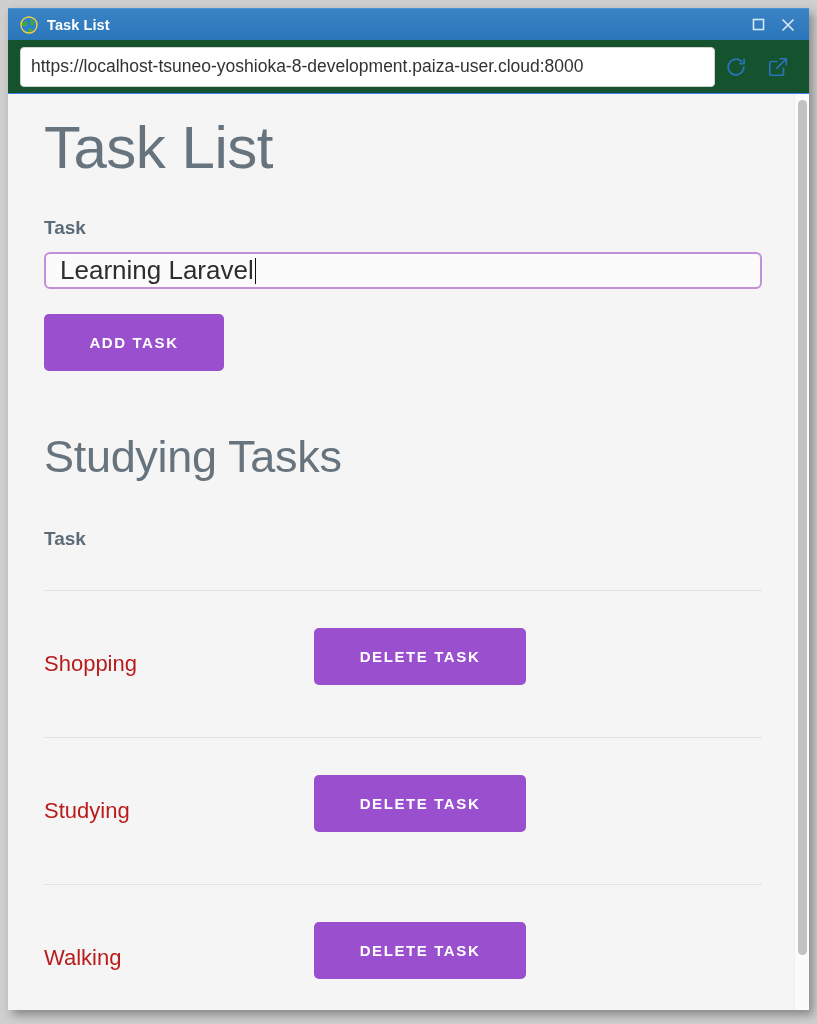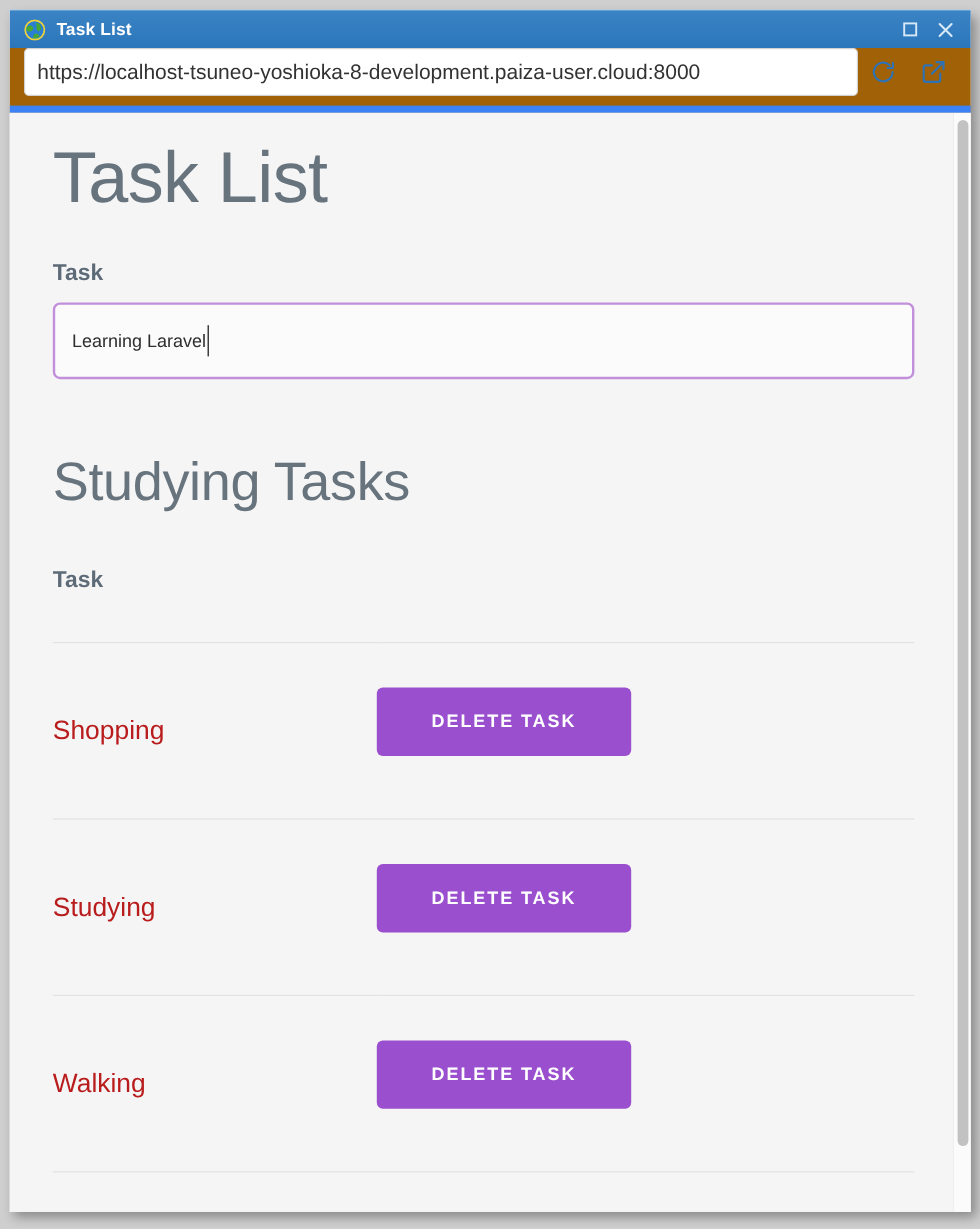--- a/index.html
+++ b/index.html
@@ -60,26 +60,26 @@
     justify-content: center;
     color: #dbeaf7;
     flex: 0 0 auto;
   }
   .winbtn svg { display: block; }
 
   
   #urlbar {
     height: 54px;
     min-height: 54px;
-    background: #a16207;
-    display: flex;
-    align-items: flex-start;
+    background: #14532d;
+    display: flex;
+    align-items: center;
     padding: 0 10px 0 12px;
     box-sizing: border-box;
-    border-bottom: 6px solid #3b82f6;
+    border-bottom: 1px solid #3b82f6;
   }
   #url-input {
     flex: 1 1 auto;
     height: 40px;
     background: #ffffff;
     border: 1px solid #d2d2d2;
     border-radius: 4px;
     box-sizing: border-box;
     display: flex;
     align-items: center;
@@ -140,29 +140,29 @@
   .field-label {
     font-size: 19px;
     font-weight: bold;
     color: #5d6b78;
     margin: 38px 0 0 8px;
   }
 
   .text-input {
     margin: 13px 0 0 8px;
     width: 718px;
-    height: 64px;
+    height: 37px;
     box-sizing: border-box;
     background: #fbfbfb;
     border: 2px solid #c28fdb;
     border-radius: 6px;
     display: flex;
     align-items: center;
     padding: 0 14px;
-    font-size: 15px;
+    font-size: 26px;
     color: #2e2e2e;
     position: relative;
   }
   .caret {
     display: inline-block;
     width: 1.5px;
     height: 26px;
     background: #111;
     margin-left: 1px;
     vertical-align: middle;
@@ -296,20 +296,21 @@
 
       <h1 class="page-title">Task List</h1>
 
       <div class="field-label">Task</div>
 
       <div class="text-input">
         <span>Learning Laravel</span>
           <span class="caret"></span>
       </div>
 
+      <button id="add-task-btn" class="btn-purple">ADD TASK</button>
 
       <h2 class="section-title">Studying Tasks</h2>
 
       <table class="task-table">
         <thead>
           <tr>
             <th colspan="2">Task</th>
           </tr>
         </thead>
         <tbody>

